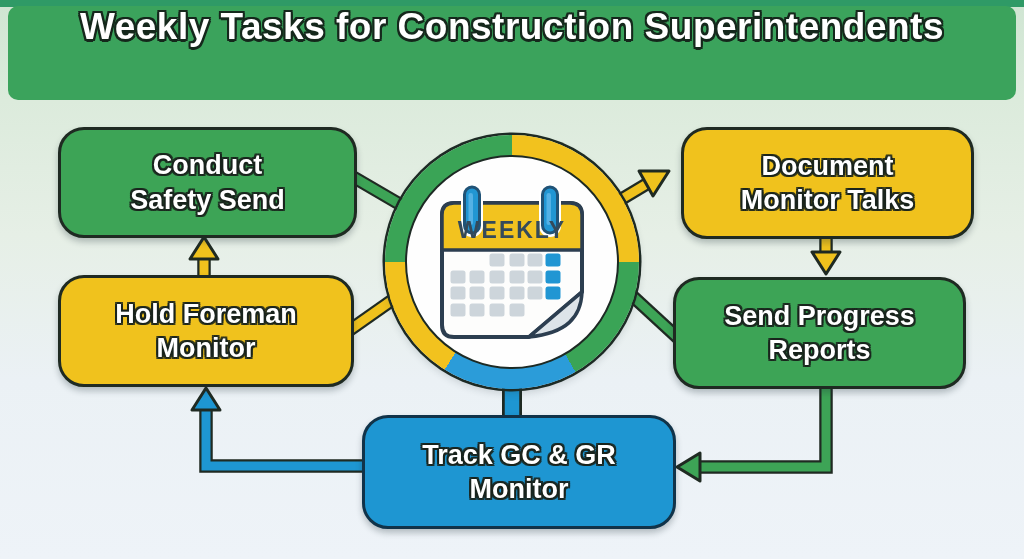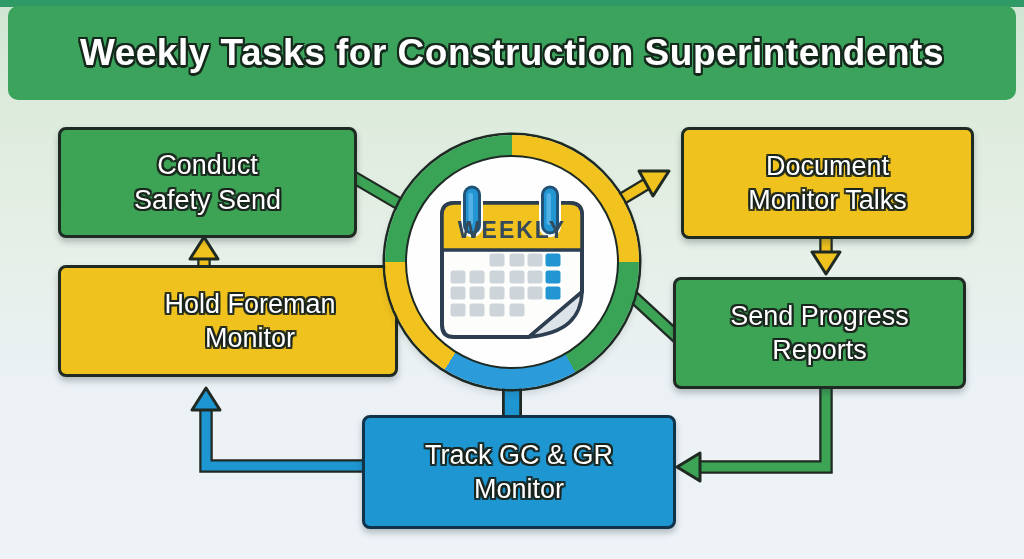--- a/index.html
+++ b/index.html
@@ -4,41 +4,41 @@
 <style>
   html,body{margin:0;padding:0;background:#eef3f8;}
   #stage{
     position:relative;width:1024px;height:559px;overflow:hidden;
     font-family:"Liberation Sans",sans-serif;
     background:linear-gradient(180deg,#cfe5d2 0%,#dcebdc 18%,#e6efe6 42%,#ebf1f5 68%,#eef3f8 100%);
   }
   .top-strip{position:absolute;top:0;left:0;right:0;height:7px;background:#2f9a66;}
   .banner{
     position:absolute;left:8px;right:8px;top:6px;height:94px;background:#3ba35c;
-    border-radius:10px;display:flex;align-items:center;justify-content:center;
+    border-radius:10px;display:flex;justify-content:center;
   }
   .banner h1{
     margin:0;color:#ffffff;font-size:37px;font-weight:800;letter-spacing:.5px;
     text-shadow:-2px -2px 0 #15281c,2px -2px 0 #15281c,-2px 2px 0 #15281c,2px 2px 0 #15281c,
                 -2px 0 0 #15281c,2px 0 0 #15281c,0 -2px 0 #15281c,0 3px 0 #15281c;
   }
   .task{
     position:absolute;display:flex;flex-direction:column;align-items:center;justify-content:center;
-    border-radius:8px;border:3px solid #1f2a22;color:#fff;font-weight:400;font-size:27px;line-height:1.27;
+    border-radius:26px;border:3px solid #1f2a22;color:#fff;font-weight:700;font-size:27px;line-height:1.27;
     text-align:center;box-shadow:0 4px 6px rgba(30,45,55,.28);
     text-shadow:-2px -2px 0 rgba(25,35,28,.85),2px -2px 0 rgba(25,35,28,.85),
                 -2px 2px 0 rgba(25,35,28,.85),2px 2px 0 rgba(25,35,28,.85),
                 -2px 0 0 rgba(25,35,28,.85),2px 0 0 rgba(25,35,28,.85),
                 0 -2px 0 rgba(25,35,28,.85),0 2px 0 rgba(25,35,28,.85);
   }
   .task.green{background:#3da456;}
   .task.yellow{background:#f0c21d;}
   .task.blue{background:#1e96d2;border-color:#113349;}
   #box-conduct {left:58px;  top:127px; width:293px; height:105px;}
-  #box-hold    {left:58px;  top:265px; width:290px; height:106px;padding-left:44px;}
+  #box-hold    {left:58px;  top:275px; width:290px; height:106px;}
   #box-document{left:681px; top:127px; width:287px; height:106px;}
   #box-send    {left:673px; top:277px; width:287px; height:106px;}
   #box-track   {left:362px; top:415px; width:308px; height:108px;}
   #connectors{position:absolute;left:0;top:0;width:1024px;height:559px;z-index:1;}
   .task{z-index:2;}
   .ring{
     position:absolute;left:385px;top:135px;width:254px;height:254px;border-radius:50%;z-index:3;
     background:conic-gradient(from 0deg,#f2c21e 0deg 90deg,#3aa456 90deg 150deg,#2b9cd9 150deg 212deg,#f2c21e 212deg 270deg,#3aa456 270deg 360deg);
     box-shadow:0 0 0 2.5px #1d2a24, 0 4px 8px rgba(30,45,55,.2);
   }

